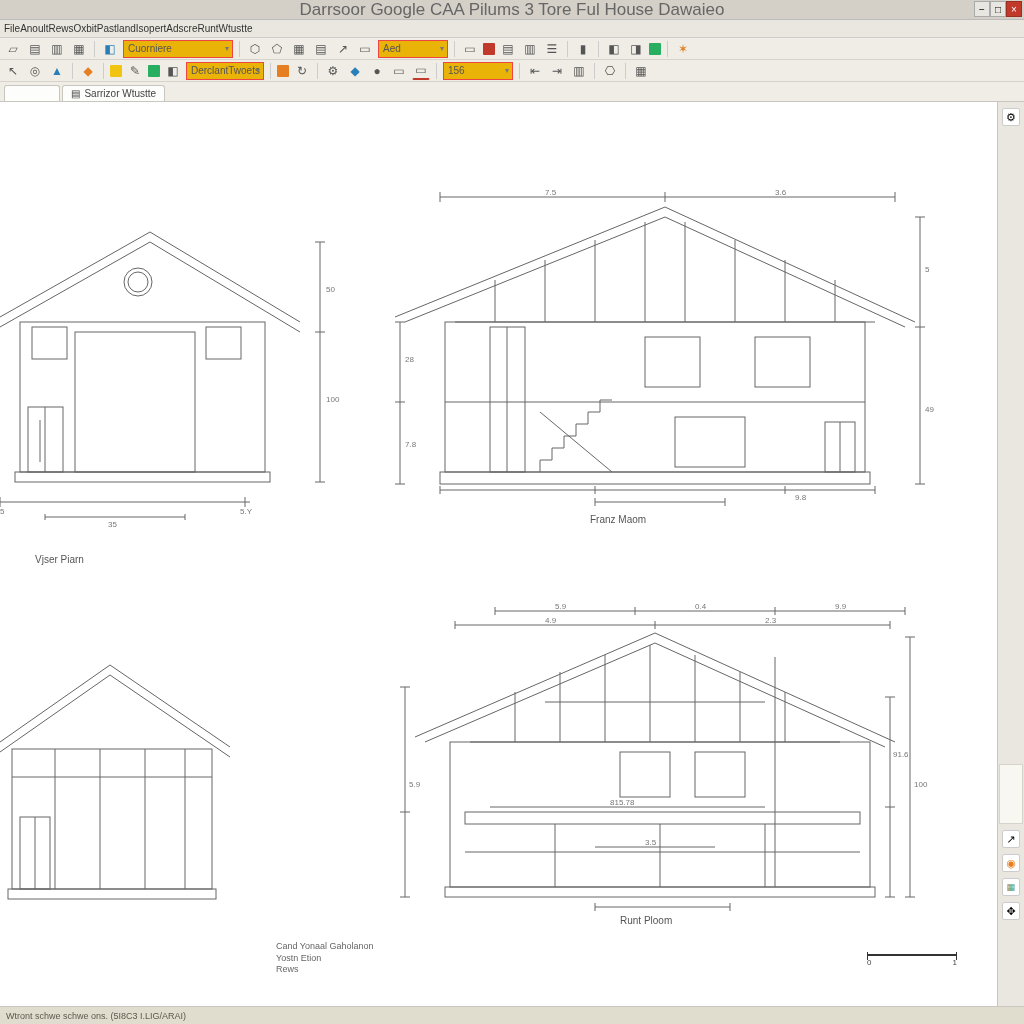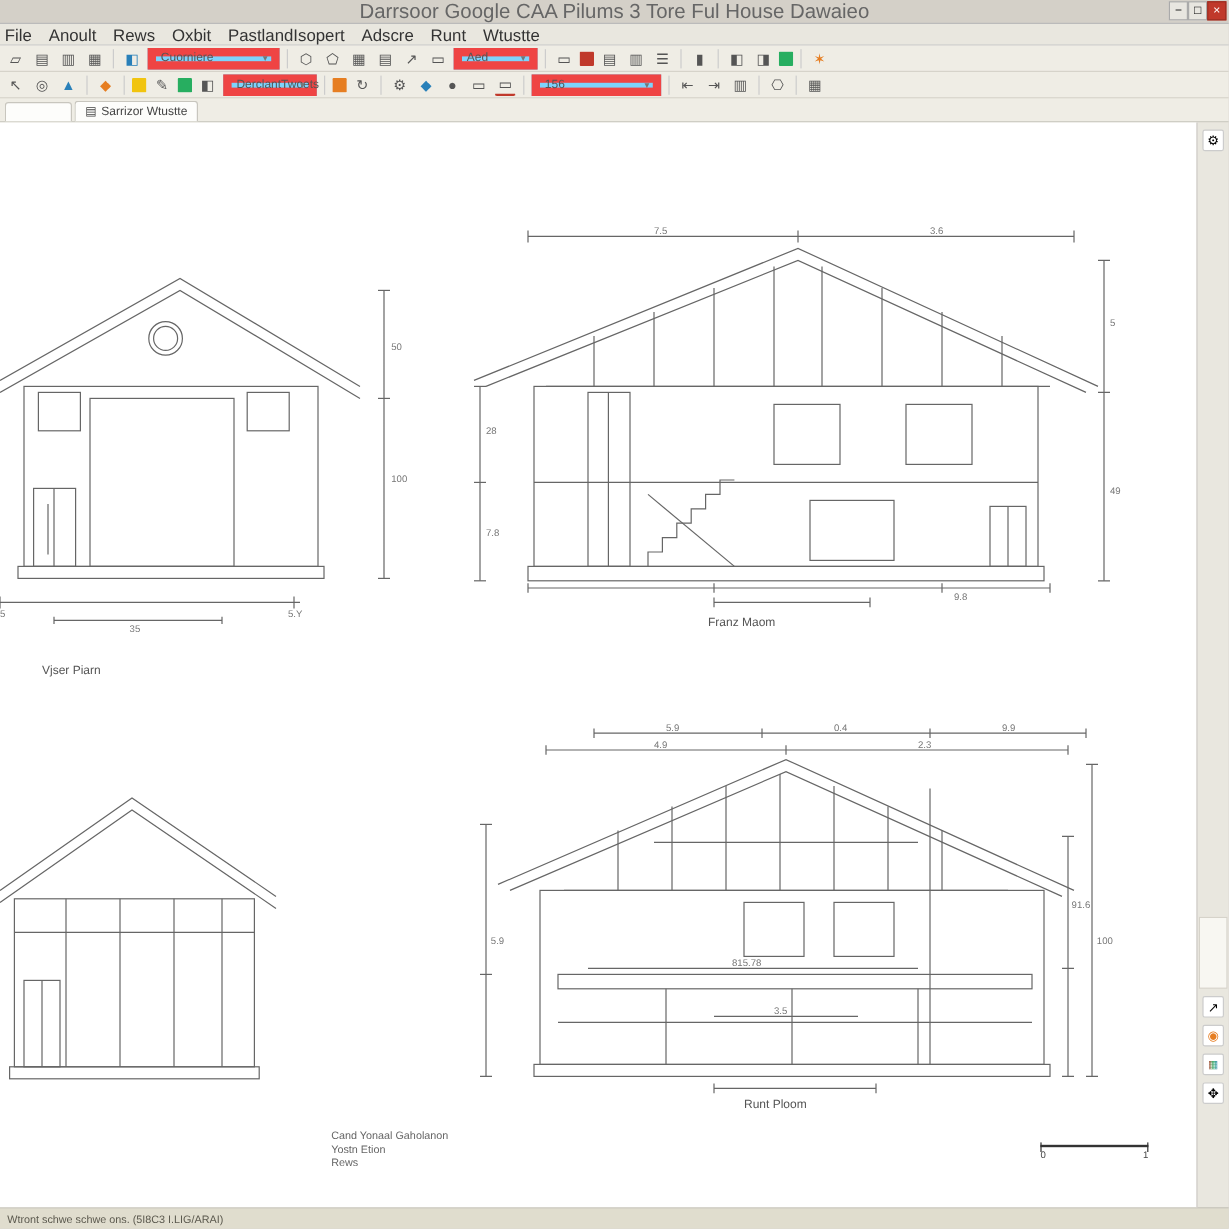--- a/index.html
+++ b/index.html
@@ -18,37 +18,37 @@
   position: relative; border-bottom: 1px solid #bbb;
 }
 .titlebar .title { color: #666; font-size: 17px; }
 .winbtns { position: absolute; right: 2px; top: 1px; display: flex; gap: 0; }
 .winbtn { width: 16px; height: 16px; display: flex; align-items: center; justify-content: center;
   font-size: 10px; cursor: pointer; border: 1px solid #aaa; background: #e8e6e0;}
 .winbtn.close { background: #c0392b; color: #fff; border-color: #9b2d22;}
 
 .menubar {
   height: 18px; background: #e9e7df; display: flex; align-items: center;
-  padding: 0 4px; gap: 14px; font-size: 14px; color: #333;
+  padding: 0 4px; font-size: 10px; color: #333;
   border-bottom: 1px solid #ccc;
 }
 .menubar span { cursor: pointer; }
 
 .toolbar {
   height: 22px; background: #efede5; display: flex; align-items: center;
   padding: 0 4px; gap: 4px; border-bottom: 1px solid #d6d3ca;
 }
 .tbtn {
   width: 18px; height: 18px; display: flex; align-items: center; justify-content: center;
   cursor: pointer; border: 1px solid transparent; border-radius: 2px;
   font-size: 12px; color: #555;
 }
 .sep { width: 1px; height: 16px; background: #ccc; margin: 0 2px; }
 .combo {
-  height: 18px; border: 7px solid #ef4444; background: #7dd3fc; font-size: 10px;
+  height: 18px; border: 1px solid #ef4444; background: #eab308; font-size: 10px;
   padding: 0 5px 0 4px; display: flex; align-items: center; color: #555;
   position: relative; min-width: 70px; cursor: pointer;
 }
 .combo::after { content: "▾"; position: absolute; right: 3px; font-size: 8px; color: #777;}
 
 .tabstrip { height: 20px; background: #efede5; display: flex; align-items: flex-end;
   border-bottom: 1px solid #c8c6be; padding-left: 4px; gap: 2px;}
 .tab { padding: 2px 8px; background: #fdfdfb; border: 1px solid #c8c6be; border-bottom: none;
   border-radius: 3px 3px 0 0; font-size: 10px; color: #444; cursor: pointer; display: flex; align-items:center; gap:4px;}
 .tab.blank { width: 56px; }
@@ -156,21 +156,21 @@
   <div class="sep"></div>
   <div class="tbtn i-sq i-or"></div>
   <div class="tbtn">↻</div>
   <div class="sep"></div>
   <div class="tbtn">⚙</div>
   <div class="tbtn" style="color:#2980b9">◆</div>
   <div class="tbtn">●</div>
   <div class="tbtn">▭</div>
   <div class="tbtn" style="border-bottom:2px solid #c0392b">▭</div>
   <div class="sep"></div>
-  <div class="combo" style="width:108px">156</div>
+  <div class="combo" style="width:70px">156</div>
   <div class="sep"></div>
   <div class="tbtn">⇤</div>
   <div class="tbtn">⇥</div>
   <div class="tbtn">▥</div>
   <div class="sep"></div>
   <div class="tbtn">⎔</div>
   <div class="sep"></div>
   <div class="tbtn">▦</div>
 </div>
 

